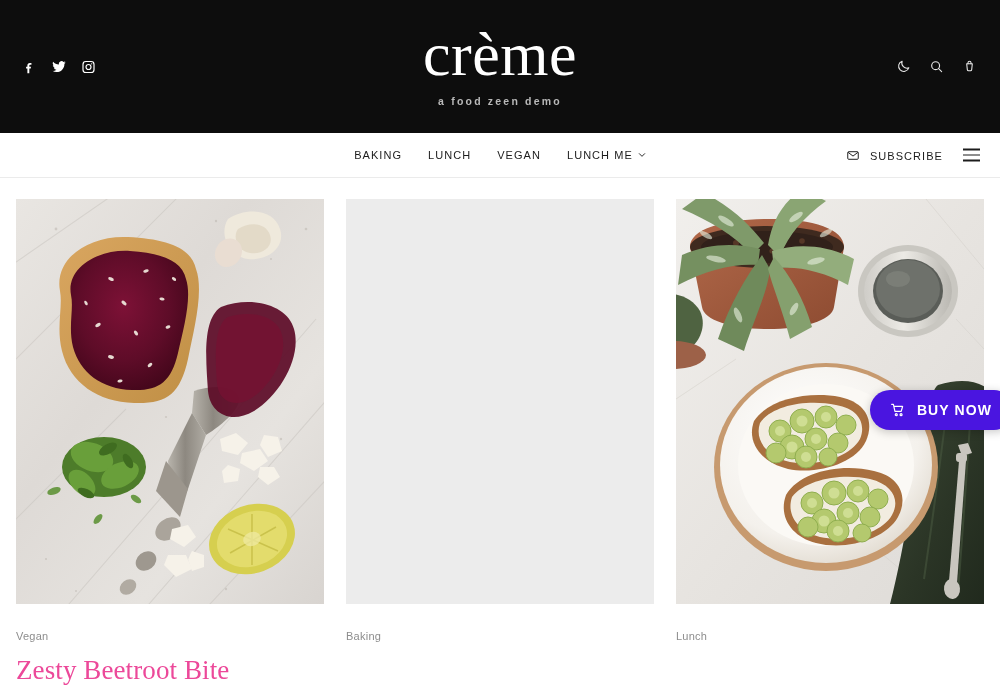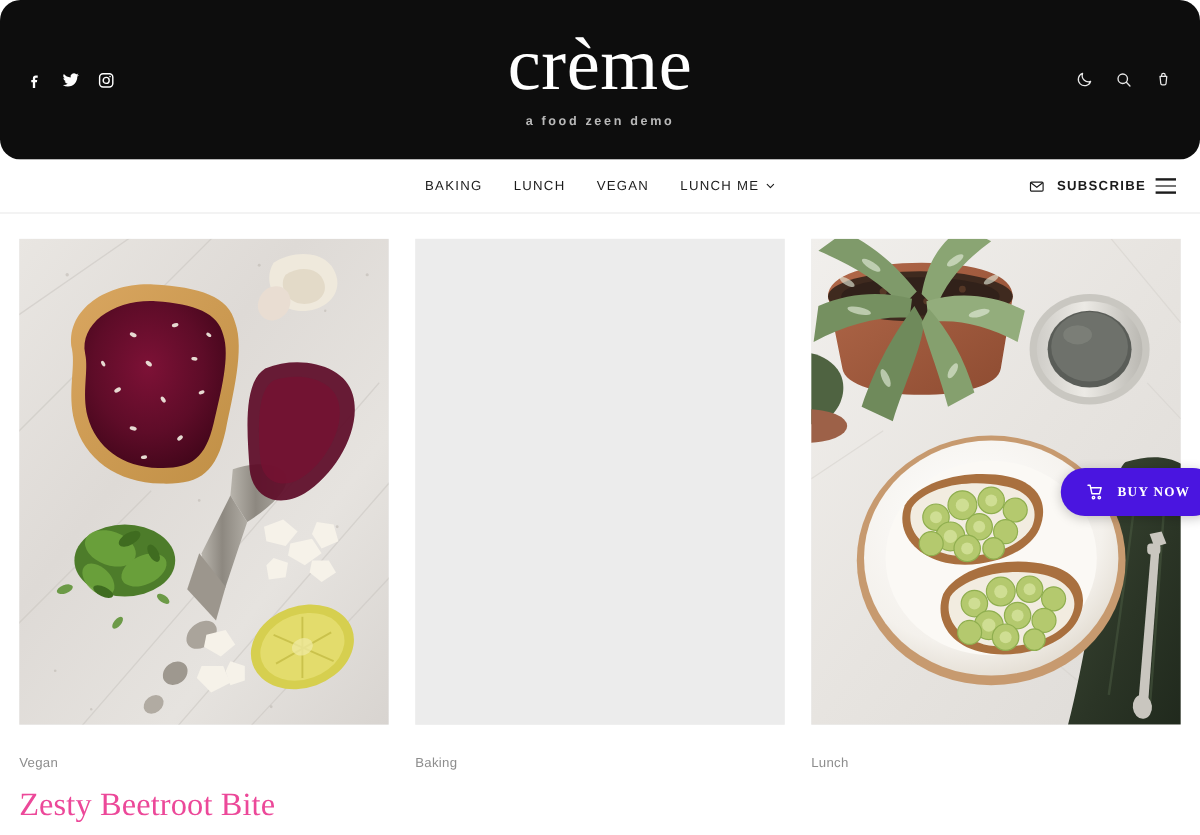--- a/index.html
+++ b/index.html
@@ -15,21 +15,20 @@
   }
 
   
   .topbar {
     position: relative;
     height: 133px;
     background: #0d0d0d;
     display: flex;
     align-items: center;
     justify-content: center;
-    border-radius: 17px;
   }
 
   .social-cluster {
     position: absolute;
     left: 20px;
     top: 50%;
     transform: translateY(-50%);
     display: flex;
     align-items: center;
     gap: 13px;
@@ -121,22 +120,21 @@
   }
   .chev svg { display: block; }
 
   .nav-right {
     position: absolute;
     right: 20px;
     top: 50%;
     transform: translateY(-50%);
     display: flex;
     align-items: center;
-    gap: 8px;
-    font-weight: bold;
+    gap: 20px;
   }
   .subscribe {
     display: flex;
     align-items: center;
     gap: 9px;
     cursor: pointer;
   }
   .subscribe .mail {
     width: 15px;
     height: 15px;
@@ -228,26 +226,25 @@
   }
   .buy-now .cart {
     width: 17px;
     height: 17px;
     display: flex;
     align-items: center;
     justify-content: center;
     color: #ffffff;
   }
   .buy-now-label {
-    font-size: 11px;
+    font-size: 14px;
     font-weight: bold;
     letter-spacing: 1.1px;
     white-space: nowrap;
     color: #ffffff;
-    font-family: Liberation Serif, serif;
   }
 </style>
 </head>
 <body>
 
 <header class="topbar">
 
   <div class="social-cluster">
     <span class="sicon">
       <svg viewBox="0 0 24 24" width="15" height="15" fill="currentColor" aria-hidden="true">

